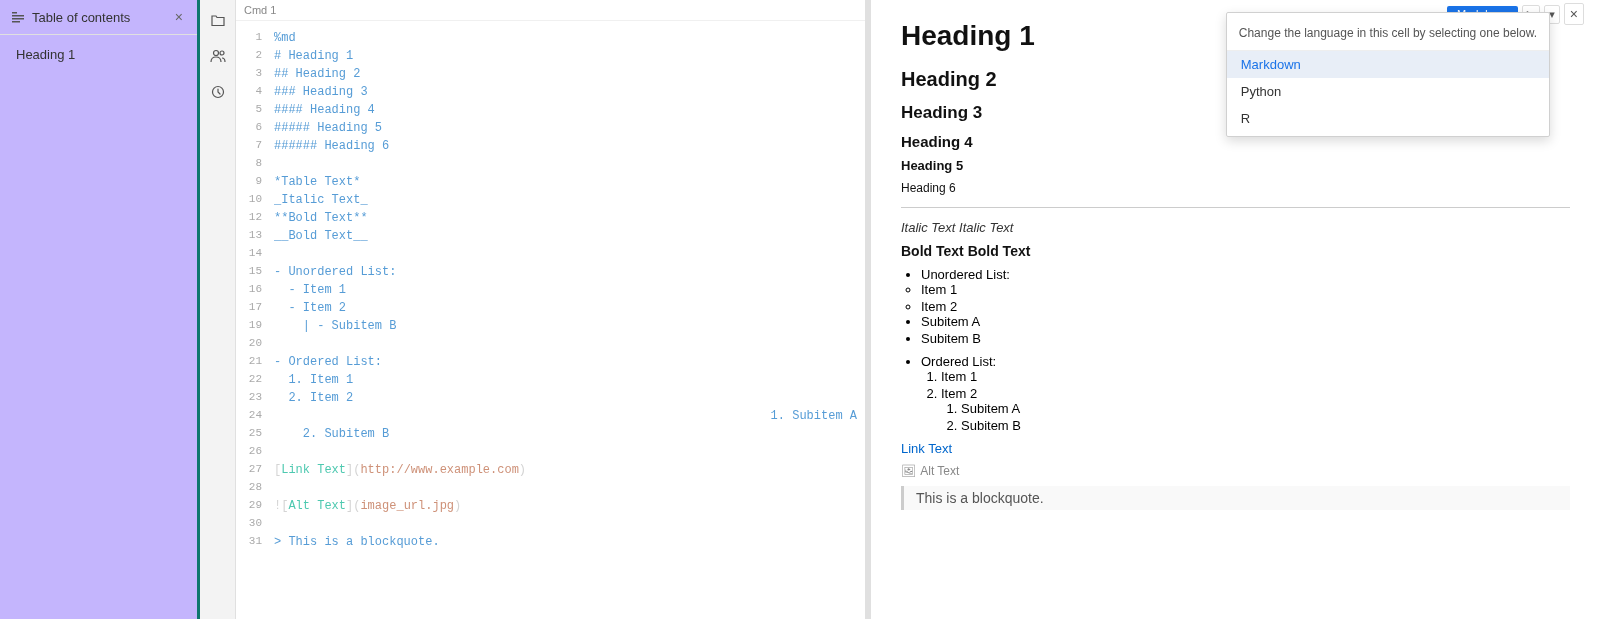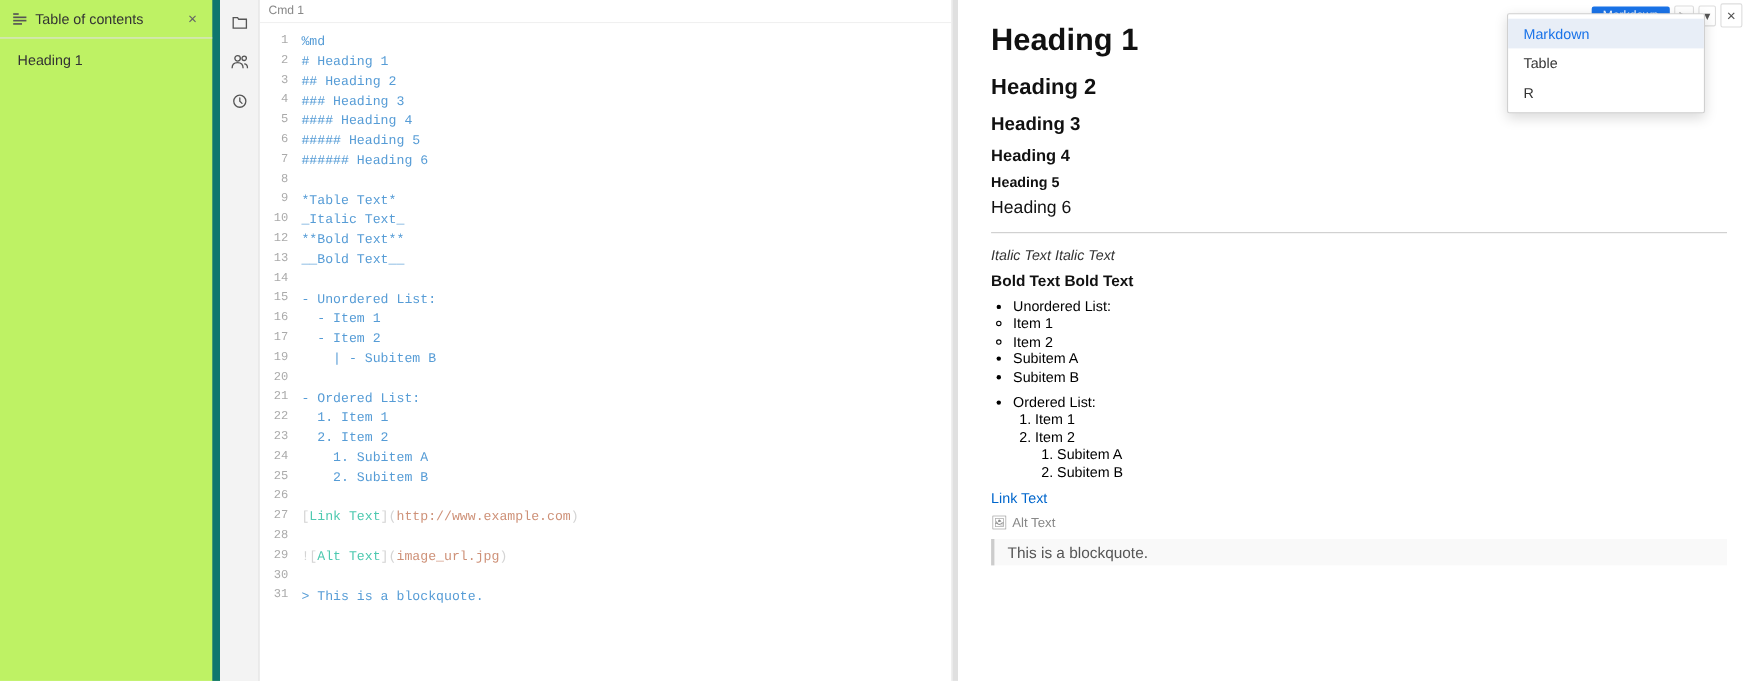--- a/index.html
+++ b/index.html
@@ -1,22 +1,22 @@
 <!DOCTYPE html>
 <html><head>
   <meta charset="utf-8">
   <style>
     * { box-sizing: border-box; margin: 0; padding: 0; }
     body { font-family: -apple-system, BlinkMacSystemFont, 'Segoe UI', sans-serif; background: #f5f5f5; display: flex; height: 619px; overflow: hidden; font-size: 13px; }
 
     
     .sidebar {
       width: 200px;
-      background: #bef264;
-      border-right: 7px solid #0f766e;
+      background: #c4b5fd;
+      border-right: 3px solid #0f766e;
       display: flex;
       flex-direction: column;
       flex-shrink: 0;
     }
     .sidebar-header {
       display: flex;
       align-items: center;
       justify-content: space-between;
       padding: 8px 10px;
       border-bottom: 1px solid #e0e0e0;
@@ -135,21 +135,21 @@
     }
     .preview-pane::-webkit-scrollbar { width: 6px; }
     .preview-pane::-webkit-scrollbar-track { background: #f0f0f0; }
     .preview-pane::-webkit-scrollbar-thumb { background: #ccc; border-radius: 3px; }
 
     .preview-h1 { font-size: 28px; font-weight: bold; color: #111; margin-bottom: 16px; }
     .preview-h2 { font-size: 20px; font-weight: bold; color: #111; margin-bottom: 12px; }
     .preview-h3 { font-size: 17px; font-weight: bold; color: #111; margin-bottom: 10px; }
     .preview-h4 { font-size: 15px; font-weight: bold; color: #111; margin-bottom: 8px; }
     .preview-h5 { font-size: 13px; font-weight: bold; color: #111; margin-bottom: 8px; }
-    .preview-h6 { font-size: 16px; font-weight: normal; color: #111; margin-bottom: 8px; }
+    .preview-h6 { font-size: 12px; font-weight: normal; color: #111; margin-bottom: 8px; }
     .preview-hr { border: none; border-top: 1px solid #ccc; margin: 12px 0; }
     .preview-italic { font-style: italic; color: #333; margin-bottom: 8px; }
     .preview-bold { font-weight: bold; color: #111; margin-bottom: 8px; font-size: 14px; }
     .preview-ul { margin-left: 20px; margin-bottom: 8px; }
     .preview-ul li { list-style-type: disc; margin-bottom: 2px; }
     .preview-ul li ul li { list-style-type: circle; }
     .preview-ul li ul li ul li { list-style-type: disc; }
     .preview-ol { margin-left: 20px; margin-bottom: 8px; }
     .preview-ol li { list-style-type: decimal; margin-bottom: 2px; }
     .preview-ol li ol li { list-style-type: decimal; }
@@ -350,21 +350,21 @@
           <div class="code-line">
             <span class="line-number">22</span>
             <span class="line-content" style="color: rgb(86, 156, 214);">  1. Item 1</span>
           </div>
           <div class="code-line">
             <span class="line-number">23</span>
             <span class="line-content" style="color: rgb(86, 156, 214);">  2. Item 2</span>
           </div>
           <div class="code-line">
             <span class="line-number">24</span>
-            <span class="line-content" style="color: rgb(86, 156, 214);">    1. Subitem A</span>
+            <span class="line-content" style="color: rgb(86, 156, 214); text-align: right;">    1. Subitem A</span>
           </div>
           <div class="code-line">
             <span class="line-number">25</span>
             <span class="line-content" style="color: rgb(86, 156, 214);">    2. Subitem B</span>
           </div>
           <div class="code-line">
             <span class="line-number">26</span>
             <span class="line-content"></span>
           </div>
           <div class="code-line">
@@ -433,22 +433,23 @@
         </li>
       </ul>
       <a class="preview-link" href="#">Link Text</a>
       <div class="preview-img-placeholder"><span>Alt Text</span></div>
       <blockquote class="preview-blockquote">This is a blockquote.</blockquote>
     </div>
   </div>
 </div>
 
 <div class="lang-dropdown">
+  <div class="lang-dropdown-hint">Change the language in this cell by selecting one below.</div>
   <div class="lang-option selected">Markdown</div>
-  <div class="lang-option">Table</div>
+  <div class="lang-option">Python</div>
   <div class="lang-option">R</div>
 </div>
 
 <div style="position:fixed;top:0;right:10px;display:flex;align-items:center;gap:4px;padding:3px 6px;z-index:999;">
   <div style="background:#1a73e8;color:#fff;font-size:11px;padding:2px 10px;border-radius:2px;cursor:pointer;">Markdown</div>
   <div style="font-size:11px;color:#555;cursor:pointer;padding:2px 4px;border:1px solid #ddd;background:#fff;border-radius:2px;">▶</div>
   <div style="font-size:11px;color:#555;cursor:pointer;padding:2px 4px;border:1px solid #ddd;background:#fff;border-radius:2px;">▾</div>
   <div style="font-size:14px;color:#555;cursor:pointer;padding:2px 5px;border:1px solid #ddd;background:#fff;border-radius:2px;">×</div>
 </div>
 

